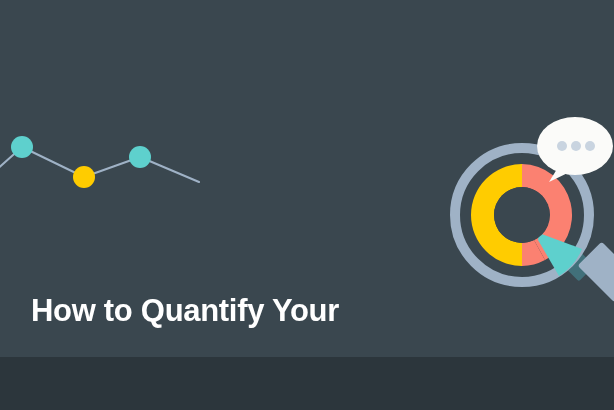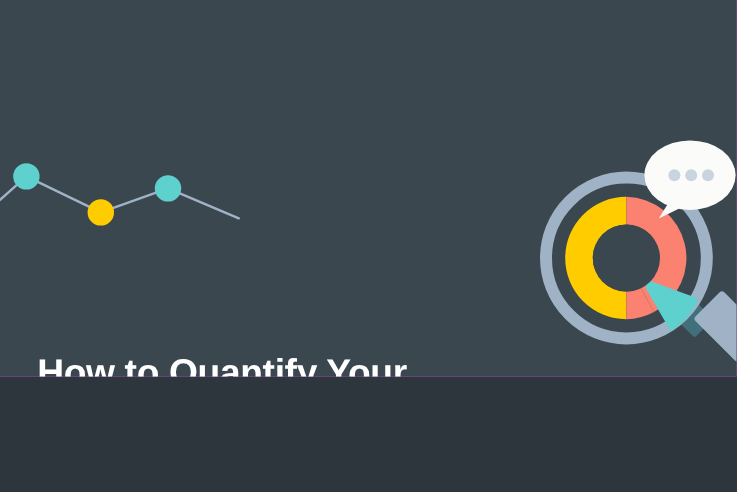--- a/index.html
+++ b/index.html
@@ -8,23 +8,23 @@
     padding: 0;
     background: #2c363c;
   }
   body {
     font-family: "Liberation Sans", sans-serif;
   }
 
   #banner {
     position: relative;
     width: 614px;
-    height: 314px;
+    height: 357px;
     overflow: hidden;
-    background: #d946ef;
+    background: #737373;
   }
 
   
   .bg-fill {
     position: absolute;
     inset: 0;
     background: #3a474f;
   }
 
   

